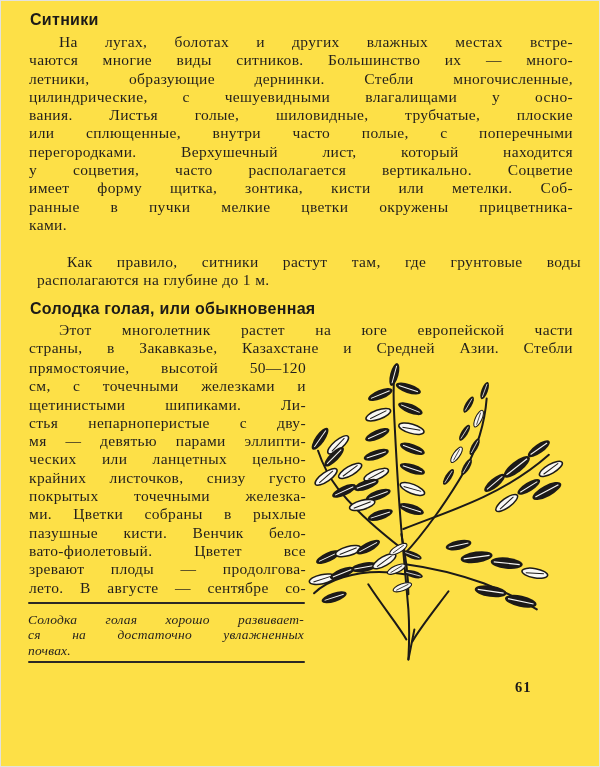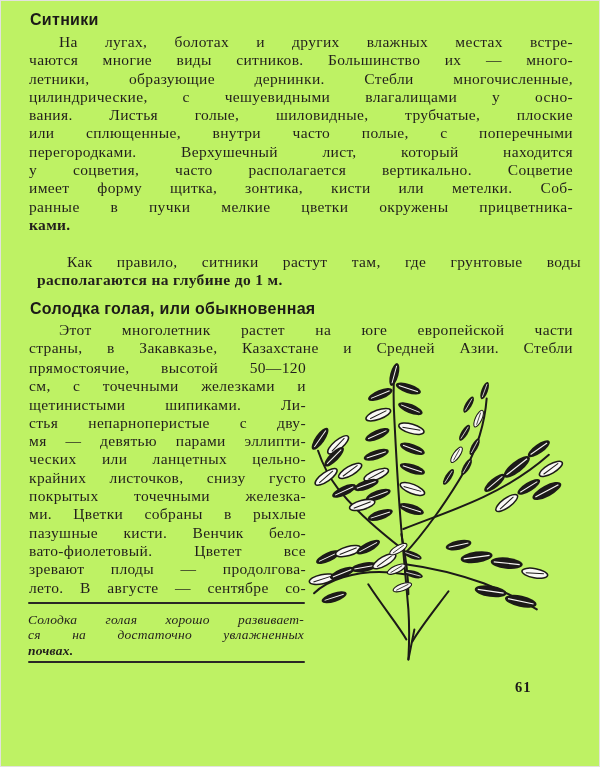--- a/index.html
+++ b/index.html
@@ -1,19 +1,19 @@
 <!DOCTYPE html>
 <html lang="ru"><head>
 <meta charset="utf-8">
 <style>
   html,body{margin:0;padding:0;background:#ffffff;}
   .page{
     position:relative;
     width:600px;height:767px;
-    background:#bef264;
+    background:#fde047;
     border:1px solid #e3e2de;
     box-sizing:border-box;
     overflow:hidden;
     font-family:"Liberation Serif", serif;
     color:#211f1c;
   }
   .h{
     position:absolute;left:29px;margin:0;
     font-family:"Liberation Sans", sans-serif;
     font-weight:bold;font-size:16px;letter-spacing:.3px;
@@ -24,21 +24,21 @@
   .lines{position:absolute;left:28px;}
   .line{
     font-size:15.5px;
     line-height:18.3px;
     letter-spacing:.35px;
     text-align:justify;
     text-align-last:justify;
     color:#221f1c;
   }
   .indent-first .line:first-child{text-indent:30px;}
-  .end-left .line:last-child{text-align-last:left;font-weight:bold;}
+  .end-left .line:last-child{text-align-last:left;}
   .para1{top:32px;width:544px;}
   .para2{top:252px;width:544px;margin-left:8px;}
   .para3{top:320px;width:544px;}
   .paracol{top:358px;width:277px;}
   .caption{top:611px;width:276px;left:27px;}
   .caption .line{
     font-style:italic;
     font-size:13.5px;
     line-height:15.4px;
     word-spacing:3px;

